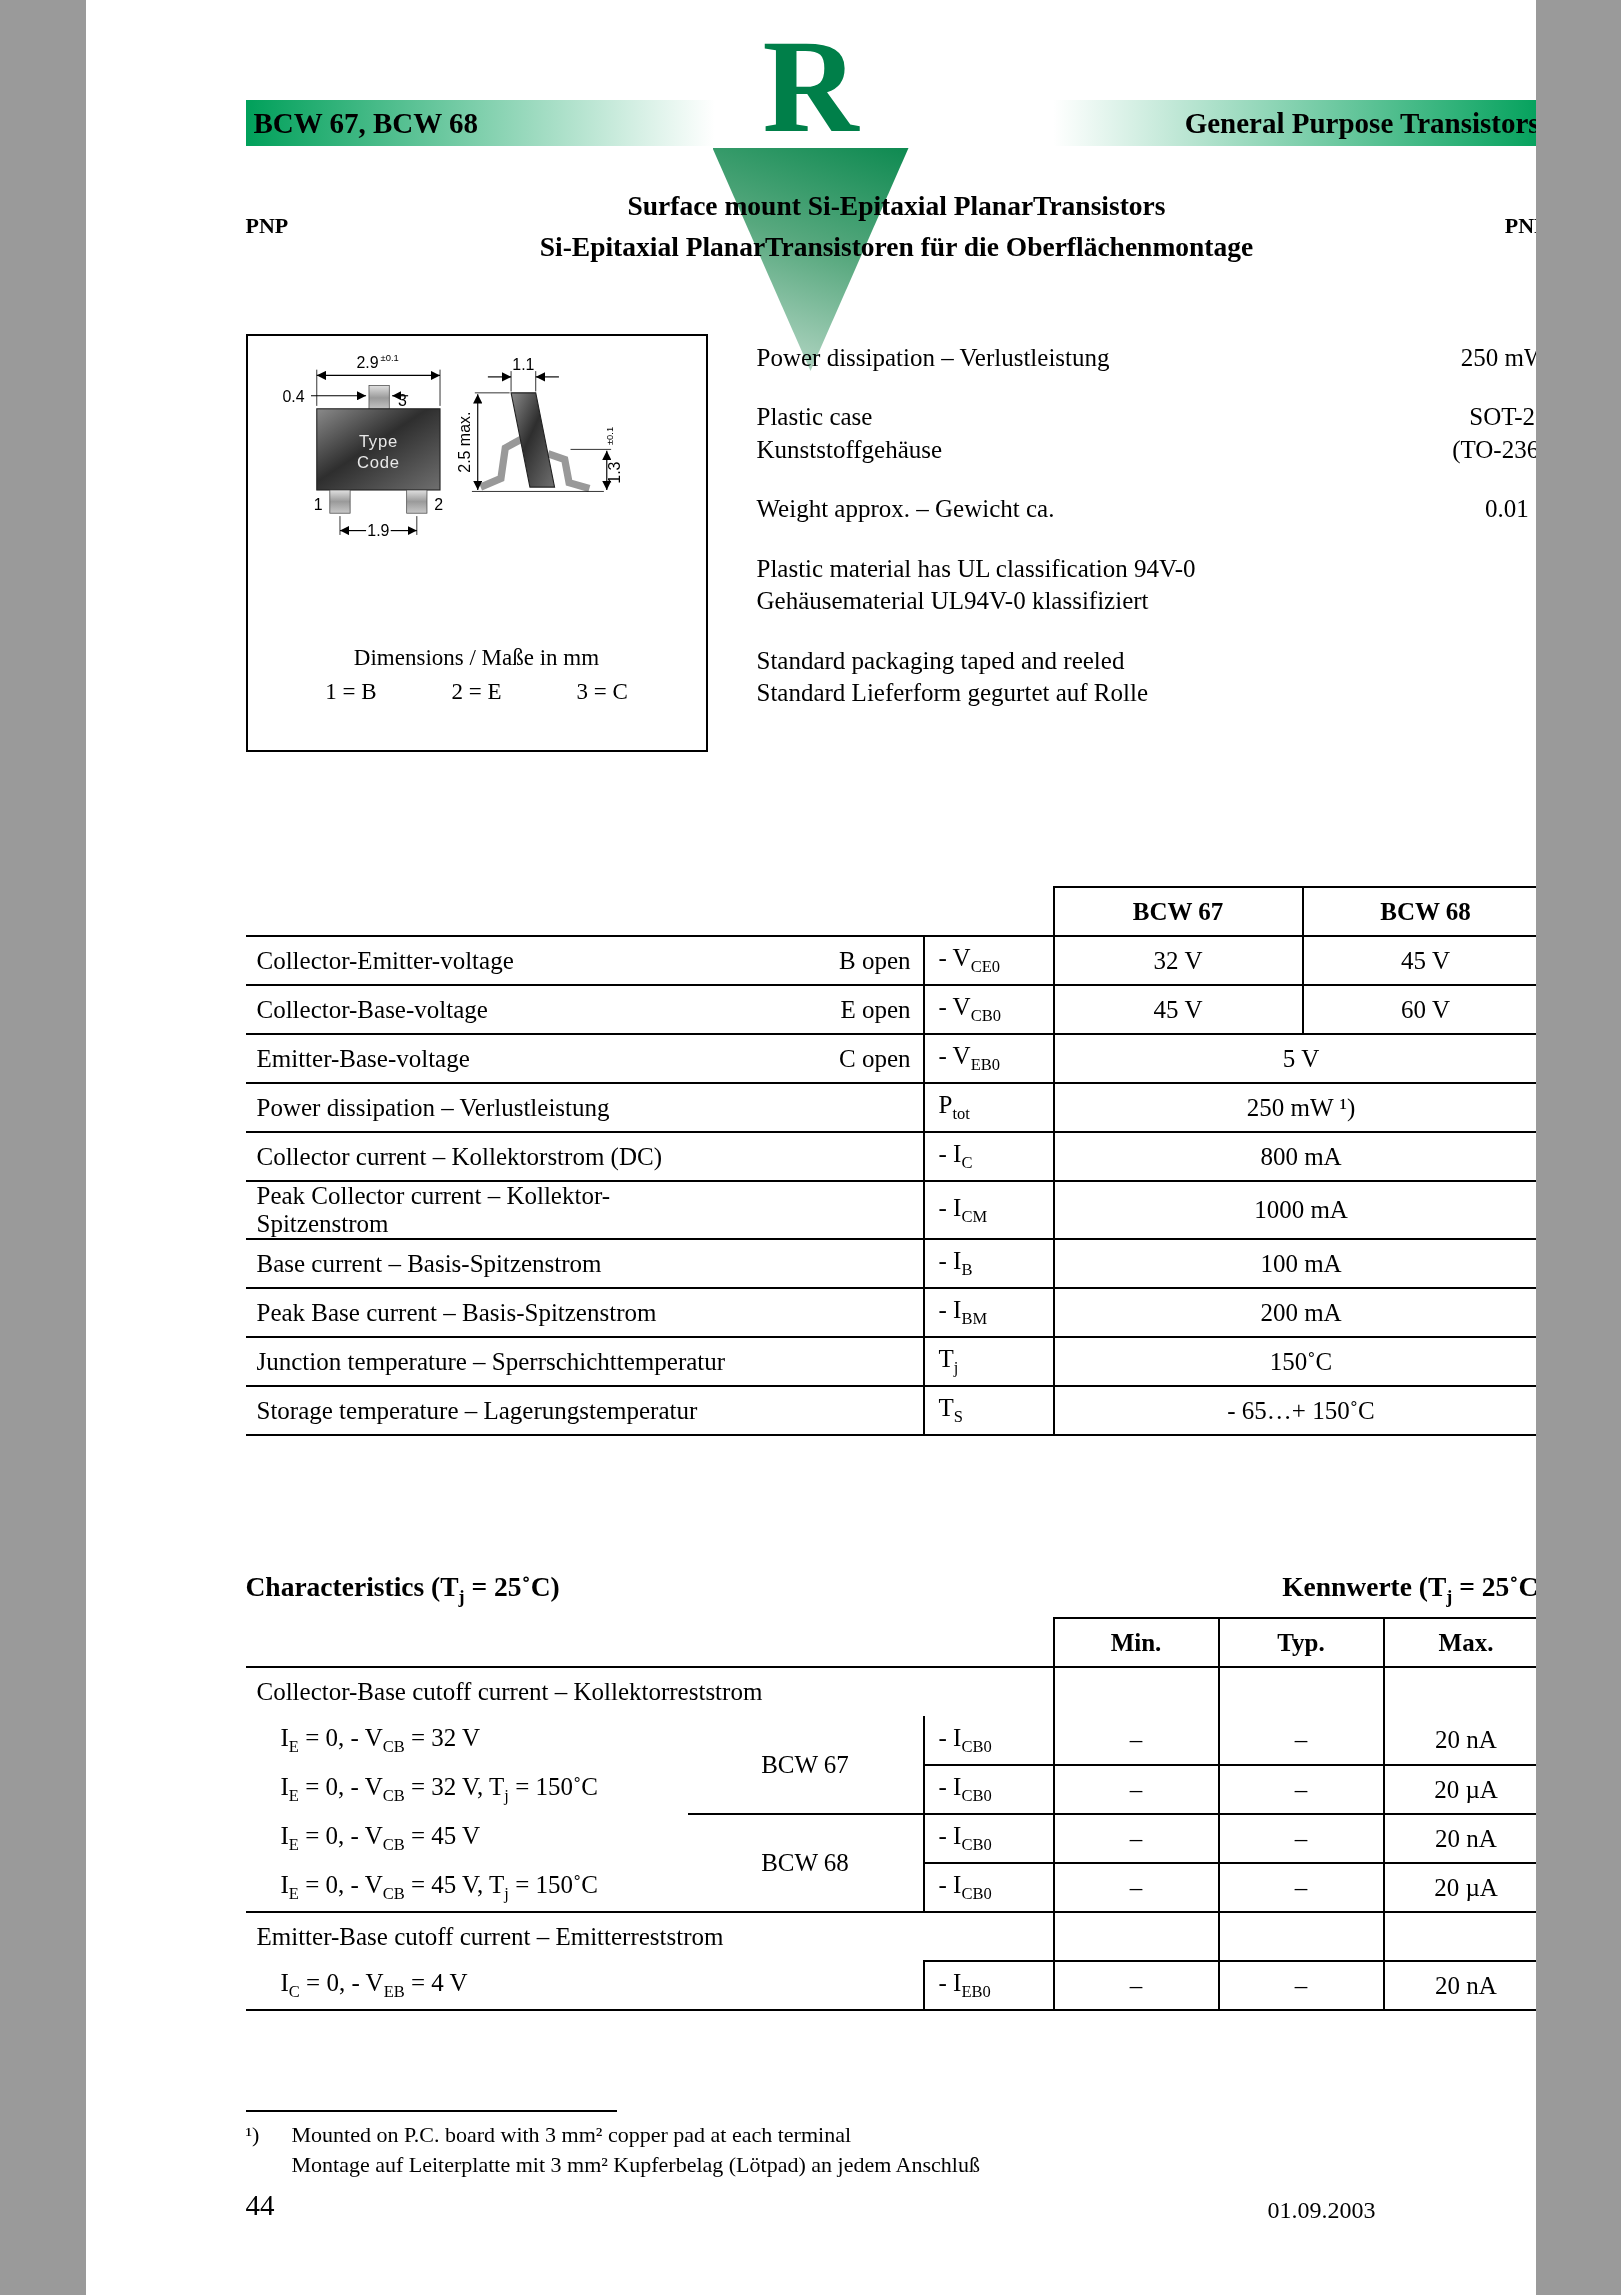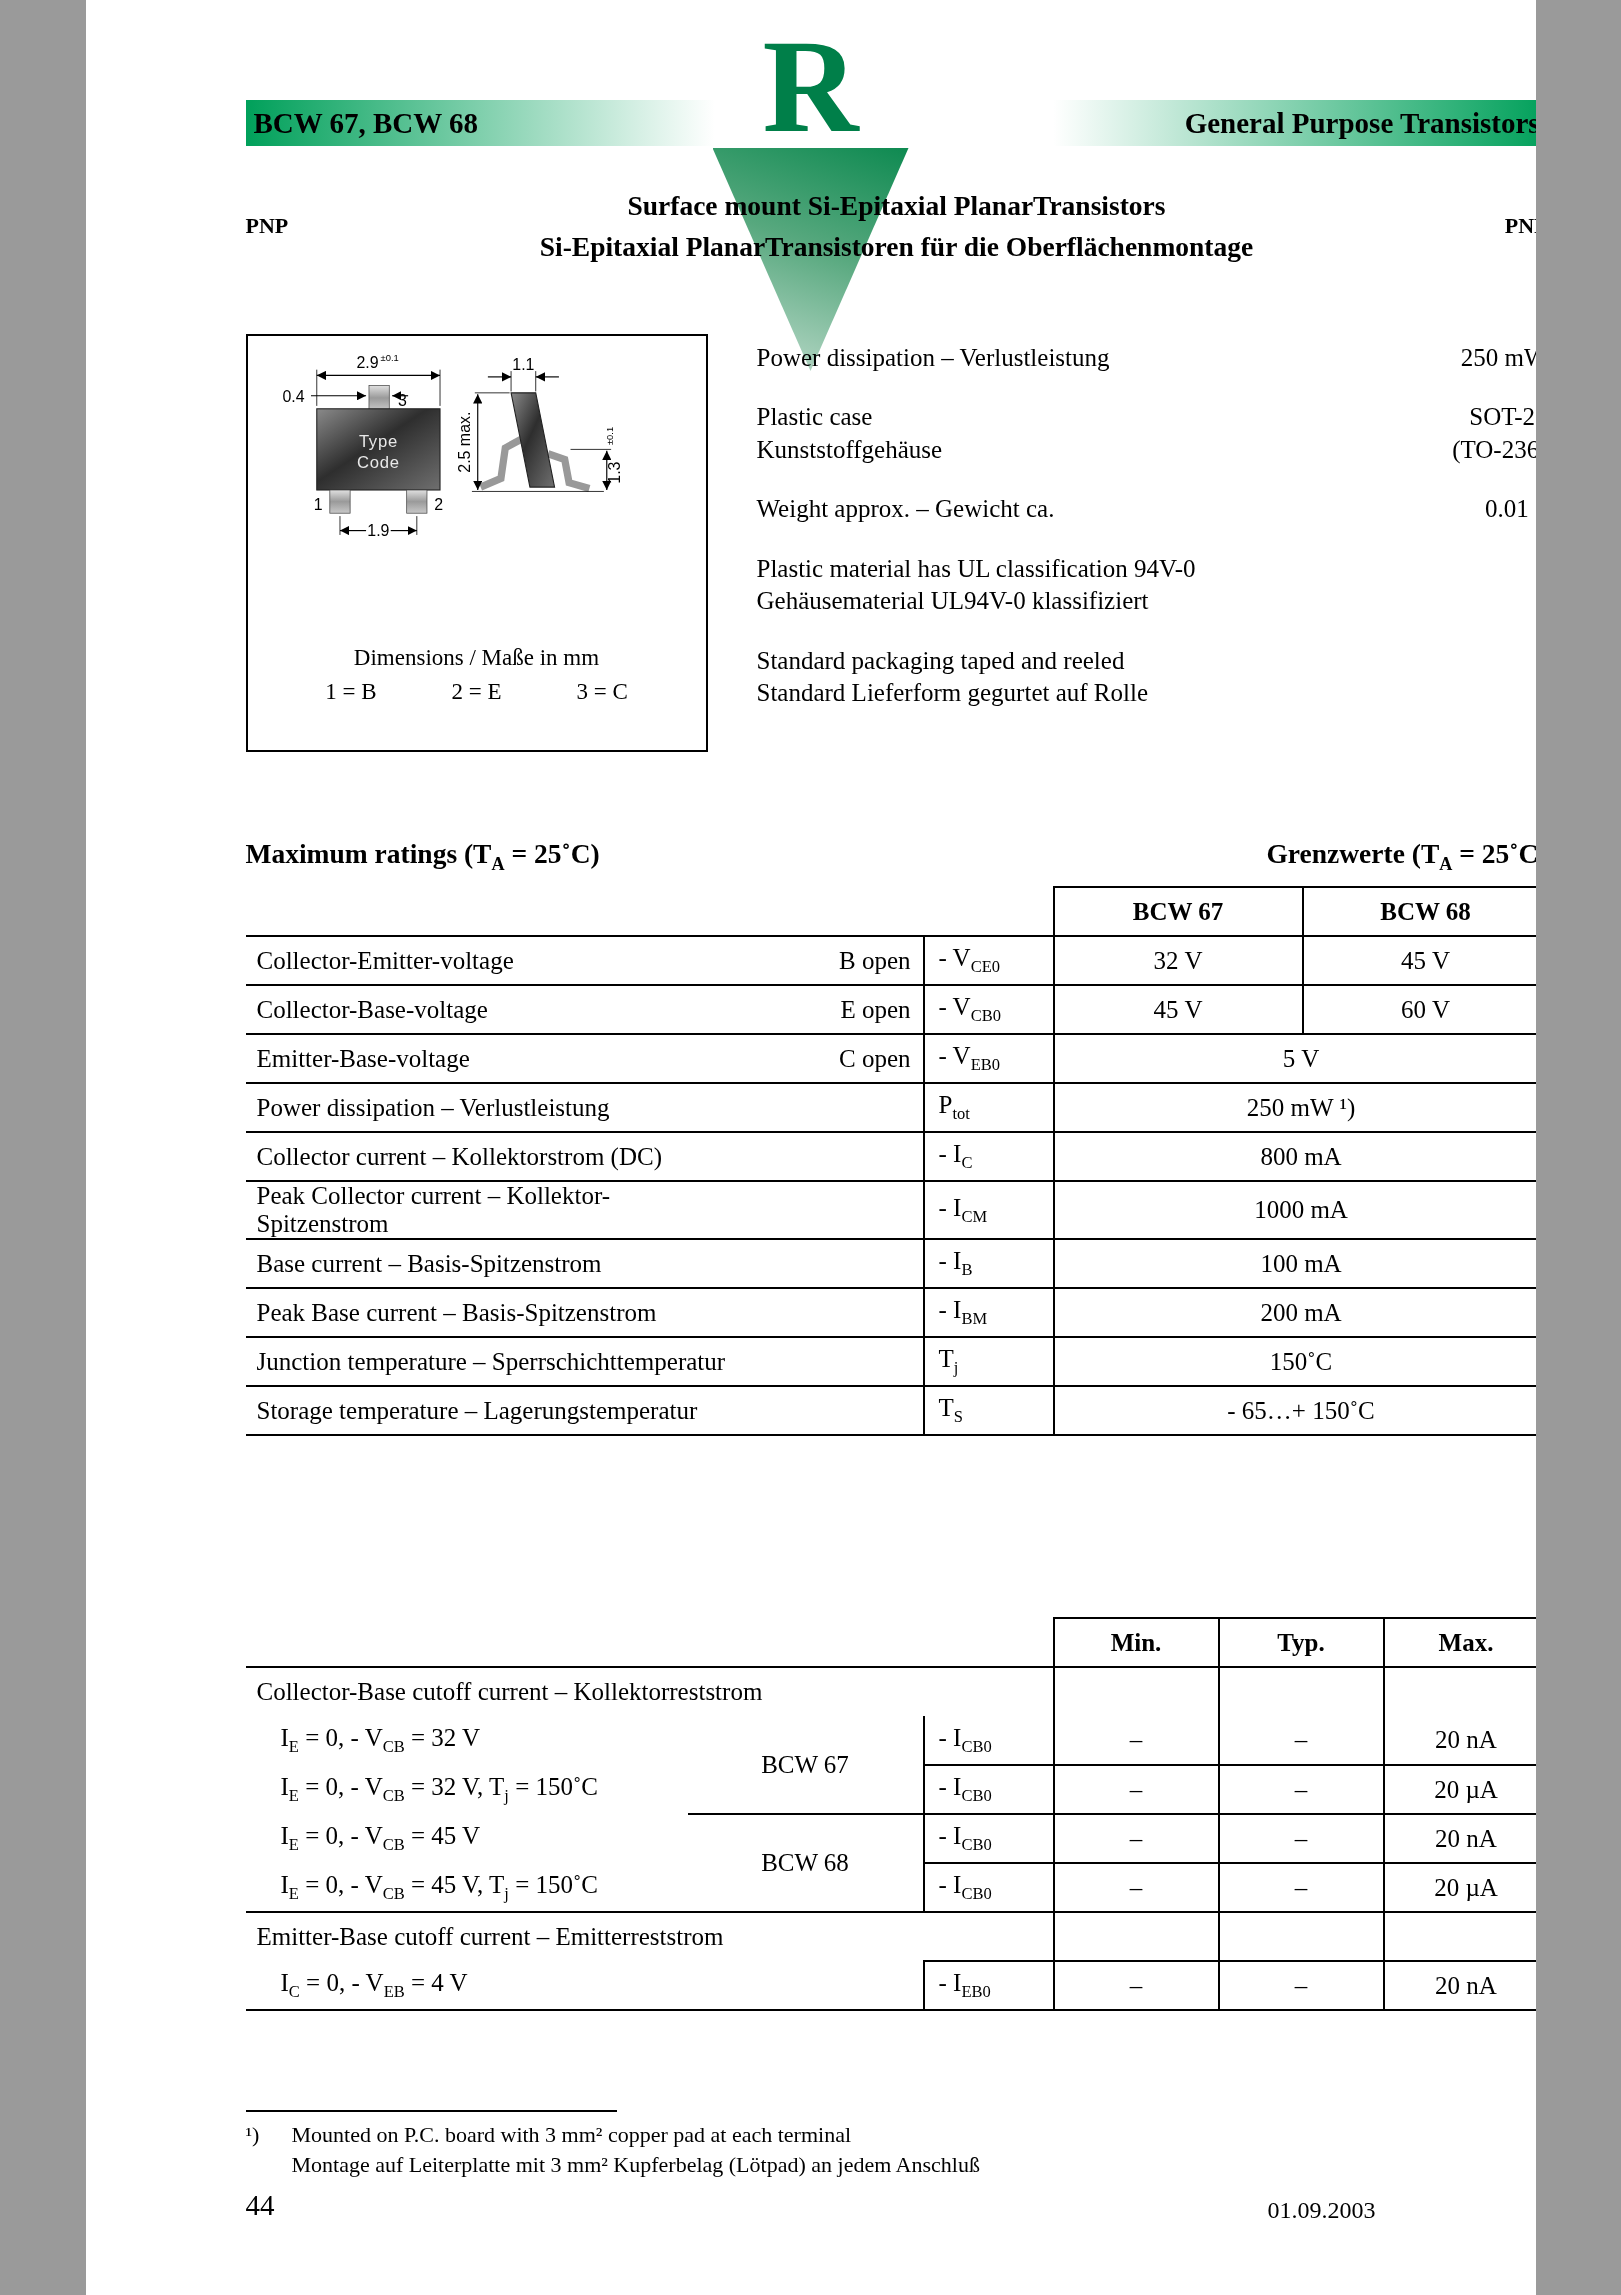--- a/index.html
+++ b/index.html
@@ -202,24 +202,20 @@
       </div>
       <div class="info-row">
         <div class="info-labels">
           <div>Standard packaging taped and reeled</div>
           <div>Standard Lieferform gegurtet auf Rolle</div>
         </div>
       </div>
     </div>
   </div>
 
-  <div class="section-heading" id="maxratings-heading">
-    <span>Maximum ratings (T<sub>A</sub> = 25˚C)</span>
-    <span>Grenzwerte (T<sub>A</sub> = 25˚C)</span>
-  </div>
 
   <table id="ratings-table">
     <colgroup>
         <col style="width:487px">
         <col style="width:191px">
         <col style="width:130px">
         <col style="width:249px">
         <col>
       </colgroup>
     <tbody>
@@ -286,20 +282,24 @@
       </tr>
       <tr>
         <td class="name bB">Storage temperature – Lagerungstemperatur</td>
         <td class="cond bB"></td>
         <td class="sym bB bL">T<sub>S</sub></td>
         <td class="val bB bL" colspan="2">- 65…+ 150˚C</td>
       </tr>
     </tbody>
   </table>
 
+  <div class="section-heading" id="char-heading">
+    <span>Characteristics (T<sub>j</sub> = 25˚C)</span>
+    <span>Kennwerte (T<sub>j</sub> = 25˚C)</span>
+  </div>
 
   <table id="char-table">
     <colgroup>
         <col style="width:442px">
         <col style="width:236px">
         <col style="width:130px">
         <col style="width:165px">
         <col style="width:165px">
         <col>
       </colgroup>

